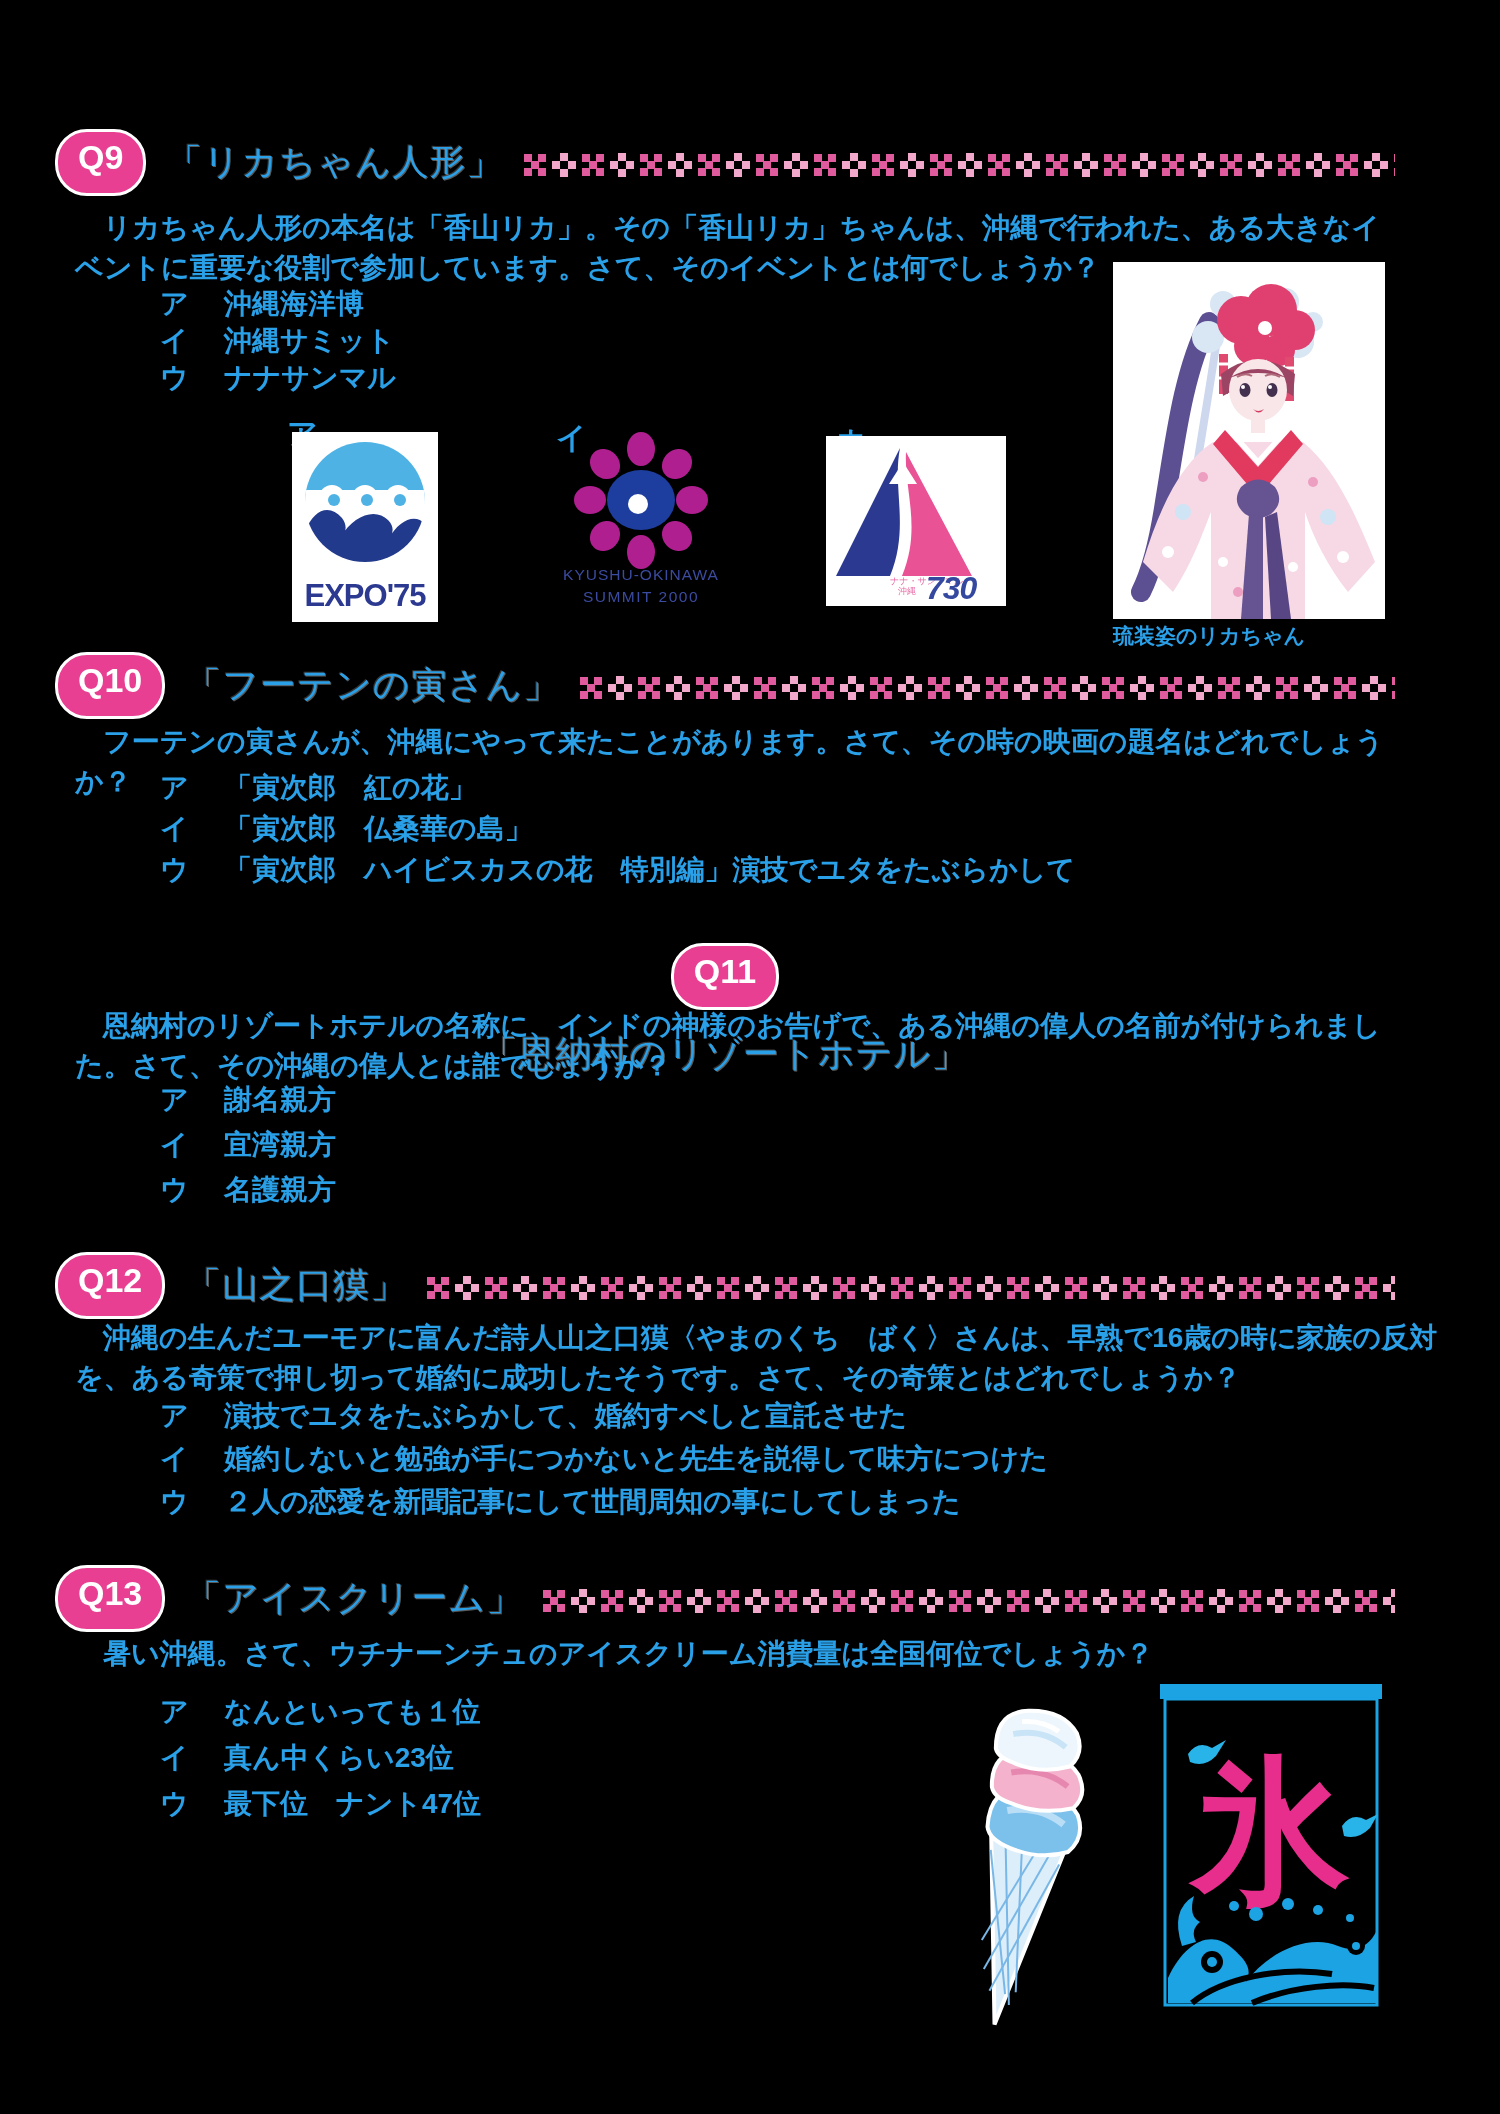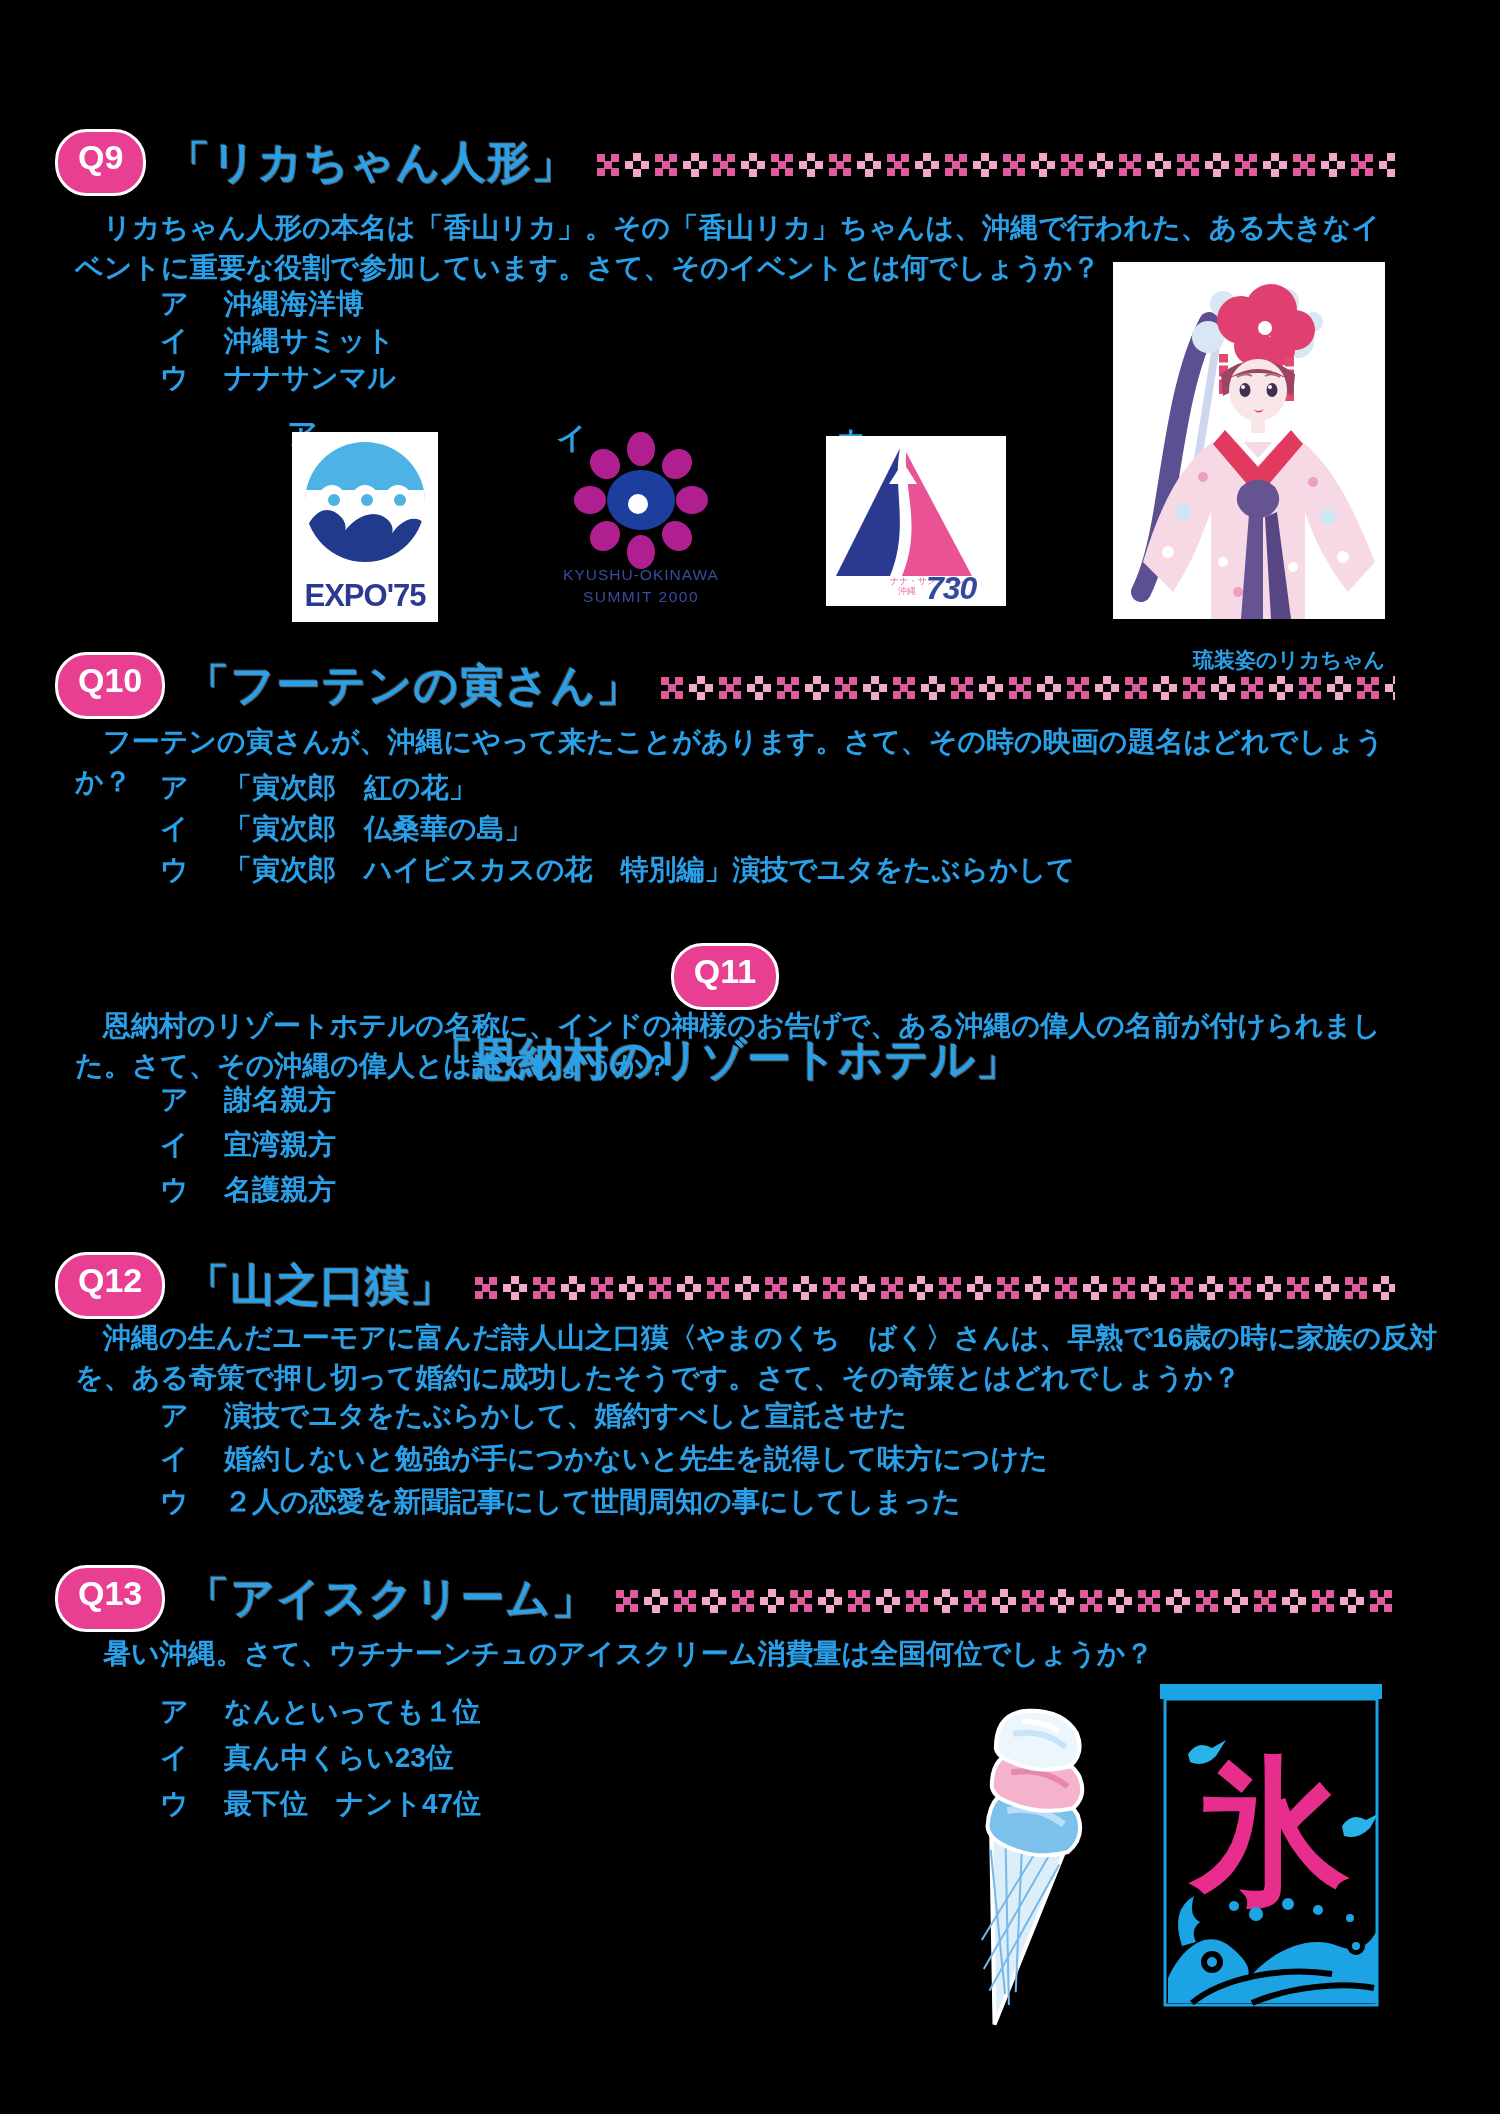--- a/index.html
+++ b/index.html
@@ -8,21 +8,21 @@
     font-family:"Liberation Sans","DejaVu Sans",sans-serif;
   }
   .abs{position:absolute;}
   
   .qheader{display:flex;align-items:center;gap:20px;height:58px;}
   .qbadge{
     background:var(--pink);color:#fff;font-weight:bold;font-size:34px;line-height:1;
     padding:8px 20px 19px;border-radius:32px;border:3px solid #fff;flex:0 0 auto;
   }
   .qtitle{
-    color:var(--blue);font-size:44px;font-weight:bold;letter-spacing:1px;white-space:nowrap;
+    color:var(--blue);font-size:36px;font-weight:normal;letter-spacing:1px;white-space:nowrap;
     text-shadow:1px 1px 0 rgba(255,255,255,.35), -1px -1px 0 rgba(255,255,255,.2);
   }
   .deco{flex:1;display:flex;gap:7px;overflow:hidden;height:26px;align-items:center;margin-top:6px;}
   .bq{width:22px;height:22px;position:relative;flex:0 0 auto;}
   .bq::before{content:"";position:absolute;left:7px;top:7px;width:8px;height:8px;}
   .bq.x::before{
     background:var(--decoDark);
     box-shadow:-7px -7px var(--decoDark),7px -7px var(--decoDark),-7px 7px var(--decoDark),7px 7px var(--decoDark);
   }
   .bq.p::before{
@@ -31,21 +31,21 @@
   }
   
   .qbody{
     color:var(--blue);font-size:28px;line-height:40px;font-weight:bold;
     text-indent:1em;margin:0;
   }
   .opts{display:flex;flex-direction:column;}
   .opt{display:flex;color:var(--blue);font-size:28px;font-weight:bold;line-height:1.15;}
   .okey{width:64px;flex:0 0 auto;}
   .llabel{color:var(--blue);font-size:30px;font-weight:bold;}
-  .caption{color:var(--blue);font-size:21px;font-weight:bold;text-align:right;margin-top:24px;}
+  .caption{color:var(--blue);font-size:21px;font-weight:bold;text-align:left;}
   svg{display:block;}
   svg text{font-family:"Liberation Sans","DejaVu Sans",sans-serif;}
   .kanji-ice{font-family:"DejaVu Serif","Liberation Serif",serif;}
 </style>
 </head>
 <body>
 
 <div>
   <div class="qheader abs" style="left:55px;top:133px;width:1340px;">
     <span class="qbadge">Q9</span>

